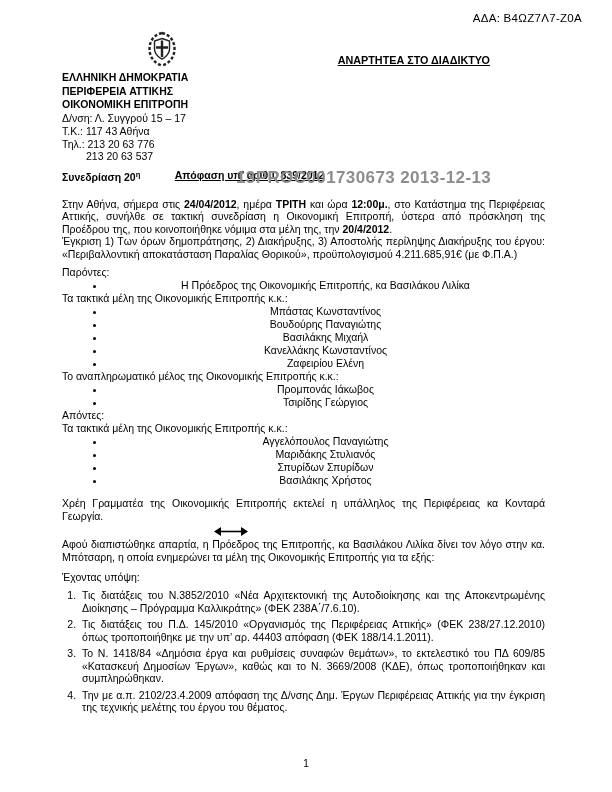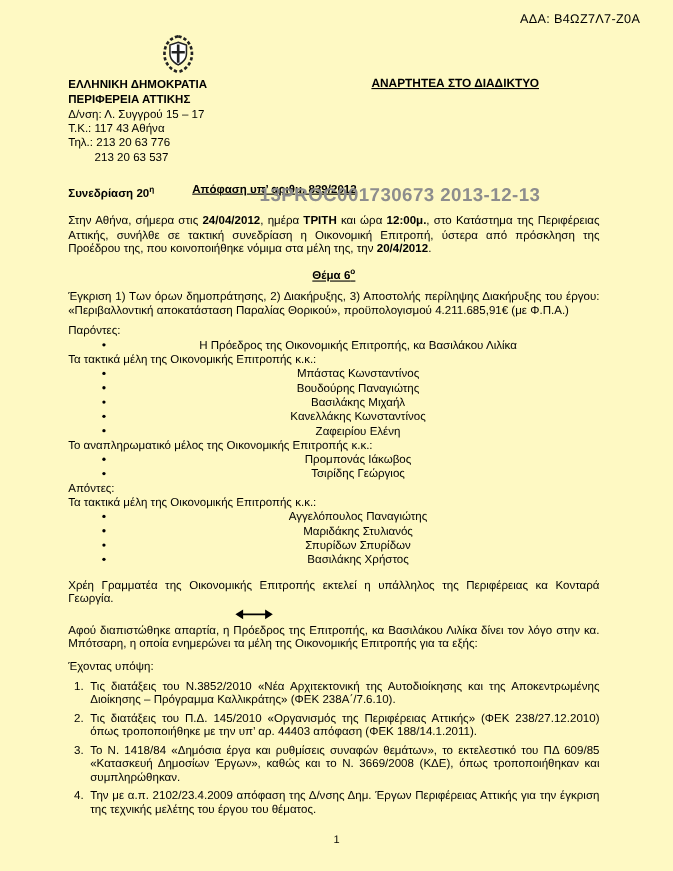--- a/index.html
+++ b/index.html
@@ -1,20 +1,20 @@
 <!DOCTYPE html>
 <html lang="el"><head>
 <meta charset="utf-8">
 <style>
   html,body{margin:0;padding:0;background:#e8e8e8;}
   .page{
     position:relative;
     width:612px;height:792px;
     margin:0 auto;
-    background:#fef9c3;
+    background:#ffffff;
     font-family:"Liberation Sans","DejaVu Sans",sans-serif;
     font-size:10.5px;
     line-height:12.5px;
     color:#000;
     overflow:hidden;
     box-sizing:border-box;
   }
   .ada{
     position:absolute;top:12px;right:30px;
     font-size:11.5px;letter-spacing:.3px;
@@ -26,21 +26,21 @@
   }
   .content{position:relative;margin:30px 67px 0 62px;}
   .header{position:relative;min-height:130px;}
   .header-left{width:230px;}
   .emblem{width:200px;text-align:center;margin-bottom:3px;}
   .org{font-weight:bold;line-height:13.5px;}
   .addr{line-height:13px;}
   .tel b{font-weight:normal;}
   .tel2{padding-left:24px;}
   .anartitea{
-    position:absolute;top:40px;right:55px;
+    position:absolute;top:24px;right:55px;
     font-weight:bold;text-decoration:underline;font-size:10.8px;
   }
   .session-row{position:relative;height:15px;margin-top:6px;}
   .session{font-weight:bold;}
   .session sup{font-size:7.5px;}
   .decision{
     position:absolute;left:2px;right:110px;text-align:center;
     font-weight:bold;text-decoration:underline;
   }
   .para{margin:0;text-align:justify;}
@@ -76,36 +76,36 @@
         <div class="emblem">
           <svg width="36" height="38" viewBox="0 0 36 38" aria-hidden="true">
             <path d="M18 3 C9 5 5.5 12 5.5 19 C5.5 27.5 11 33.5 18 35.5" fill="none" stroke="#222" stroke-width="2.4" stroke-dasharray="3 2"></path>
             <path d="M18 3 C27 5 30.5 12 30.5 19 C30.5 27.5 25 33.5 18 35.5" fill="none" stroke="#222" stroke-width="2.4" stroke-dasharray="3 2"></path>
             <path d="M18 8.5 L25.5 11 V19 C25.5 25.5 18 29 18 29 C18 29 10.5 25.5 10.5 19 V11 Z" fill="#fff" stroke="#222" stroke-width="1.4"></path>
             <path d="M18 10.5 V27 M12 17.5 H24" fill="none" stroke="#222" stroke-width="2.4"></path>
           </svg>
         </div>
         <div class="org">ΕΛΛΗΝΙΚΗ ΔΗΜΟΚΡΑΤΙΑ</div>
         <div class="org">ΠΕΡΙΦΕΡΕΙΑ ΑΤΤΙΚΗΣ</div>
+        <div class="org">ΟΙΚΟΝΟΜΙΚΗ ΕΠΙΤΡΟΠΗ</div>
         <div class="addr">Δ/νση: Λ. Συγγρού 15 – 17</div>
         <div class="addr">Τ.Κ.: 117 43 Αθήνα</div>
         <div class="tel"><span>Τηλ.:</span> <b>213 20 63 776</b></div>
         <div class="tel tel2"><b>213 20 63 537</b></div>
       </div>
       <div class="anartitea">ΑΝΑΡΤΗΤΕΑ ΣΤΟ ΔΙΑΔΙΚΤΥΟ</div>
     </div>
 
     <div class="session-row">
       <span class="session"><span>Συνεδρίαση 20</span><sup>η</sup></span>
       <span class="decision">Απόφαση υπ’ αριθμ. 839/2012</span>
     </div>
 
     <p class="para mt14"><span>Στην Αθήνα, σήμερα στις </span><span class="b">24/04/2012</span><span>, ημέρα </span><span class="b">ΤΡΙΤΗ</span><span> και ώρα </span><span class="b">12:00μ.</span><span>, στο Κατάστημα της Περιφέρειας Αττικής, συνήλθε σε τακτική συνεδρίαση η Οικονομική Επιτροπή, ύστερα από πρόσκληση της Προέδρου της, που κοινοποιήθηκε νόμιμα στα μέλη της, την </span><span class="b">20/4/2012</span><span>.</span></p>
 
-    <div class="theme-heading"><u><span>Θέμα 6</span><sup>ο</sup></u></div>
 
     <p class="para">Έγκριση 1) Των όρων δημοπράτησης, 2) Διακήρυξης, 3) Αποστολής περίληψης Διακήρυξης του έργου: «Περιβαλλοντική αποκατάσταση Παραλίας Θορικού», προϋπολογισμού 4.211.685,91€ (με Φ.Π.Α.)</p>
 
     <div class="label mt6">Παρόντες:</div>
     <ul class="bullets">
       <li>Η Πρόεδρος της Οικονομικής Επιτροπής, κα Βασιλάκου Λιλίκα</li>
     </ul>
 
     <div class="label">Τα τακτικά μέλη της Οικονομικής Επιτροπής κ.κ.:</div>
     <ul class="bullets">

